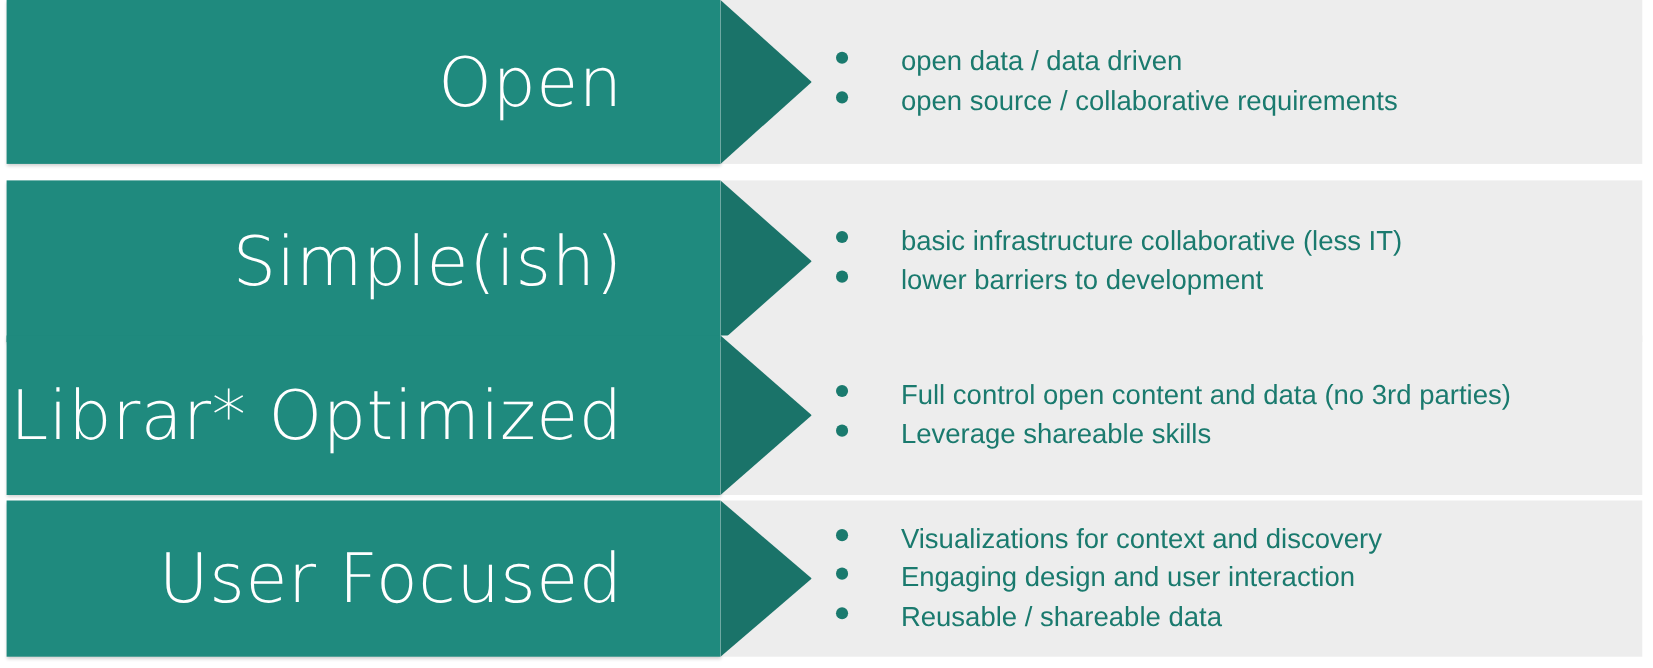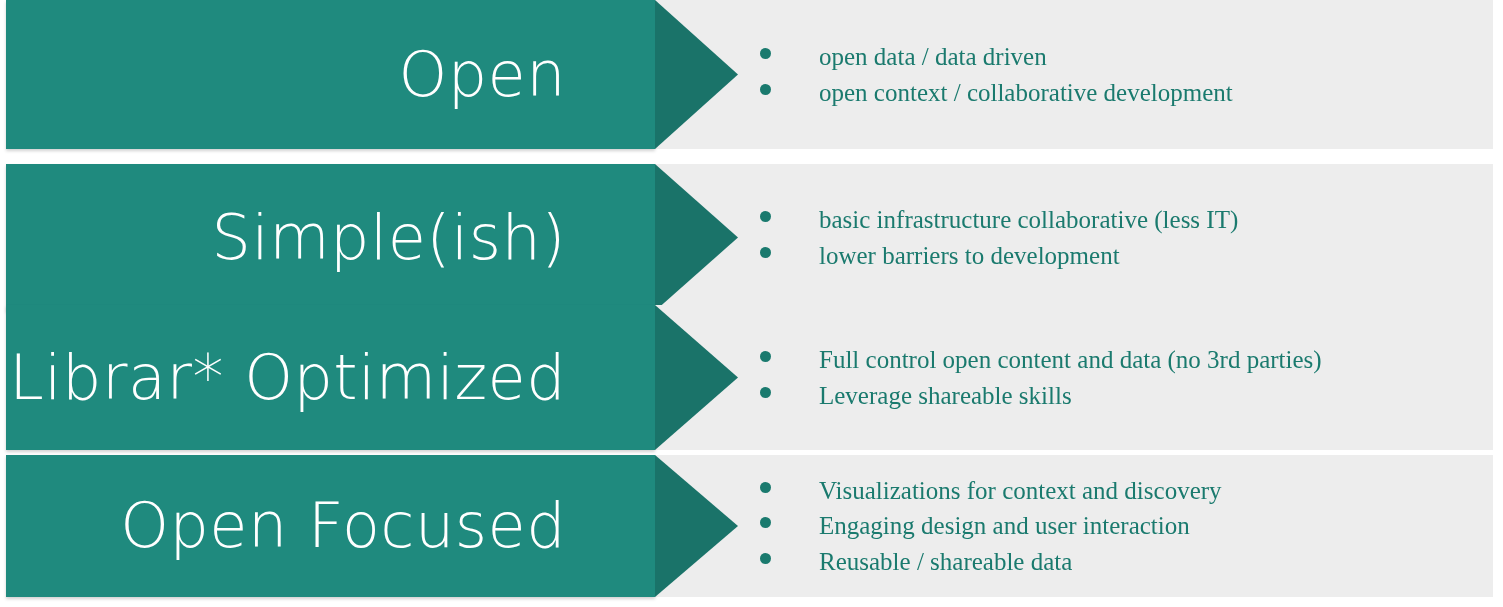--- a/index.html
+++ b/index.html
@@ -114,21 +114,20 @@
     width: 11px;
     height: 11px;
     margin-right: 48px;
     border-radius: 50%;
     background: #1a7a6e;
     position: relative;
     top: -6px;
   }
   .bullet-text {
     flex: 0 1 auto;
-    font-family: Liberation Serif, serif;
   }
 </style>
 </head>
 <body>
 
 <div id="diagram">
 
 <div class="row" style="top: 0px; height: 149px;">
       <div class="panel"></div>
       <div class="arrow">
@@ -136,21 +135,21 @@
         <div class="arrow-head"></div>
         <div class="arrow-label">Open</div>
       </div>
       <div class="bullets">
         <div class="bullet">
           <span class="bullet-dot"></span>
           <span class="bullet-text">open data / data driven</span>
         </div>
         <div class="bullet">
           <span class="bullet-dot"></span>
-          <span class="bullet-text">open context / collaborative development</span>
+          <span class="bullet-text">open source / collaborative requirements</span>
         </div>
       </div>
     </div>
     <div class="row" style="top: 164px; height: 147px;">
       <div class="panel"></div>
       <div class="arrow">
         <div class="arrow-body"></div>
         <div class="arrow-head"></div>
         <div class="arrow-label">Simple(ish)</div>
       </div>
@@ -181,21 +180,21 @@
           <span class="bullet-dot"></span>
           <span class="bullet-text">Leverage shareable skills</span>
         </div>
       </div>
     </div>
     <div class="row" style="top: 455px; height: 142px;">
       <div class="panel"></div>
       <div class="arrow">
         <div class="arrow-body"></div>
         <div class="arrow-head"></div>
-        <div class="arrow-label">Open Focused</div>
+        <div class="arrow-label">User Focused</div>
       </div>
       <div class="bullets">
         <div class="bullet">
           <span class="bullet-dot"></span>
           <span class="bullet-text">Visualizations for context and discovery</span>
         </div>
         <div class="bullet">
           <span class="bullet-dot"></span>
           <span class="bullet-text">Engaging design and user interaction</span>
         </div>

